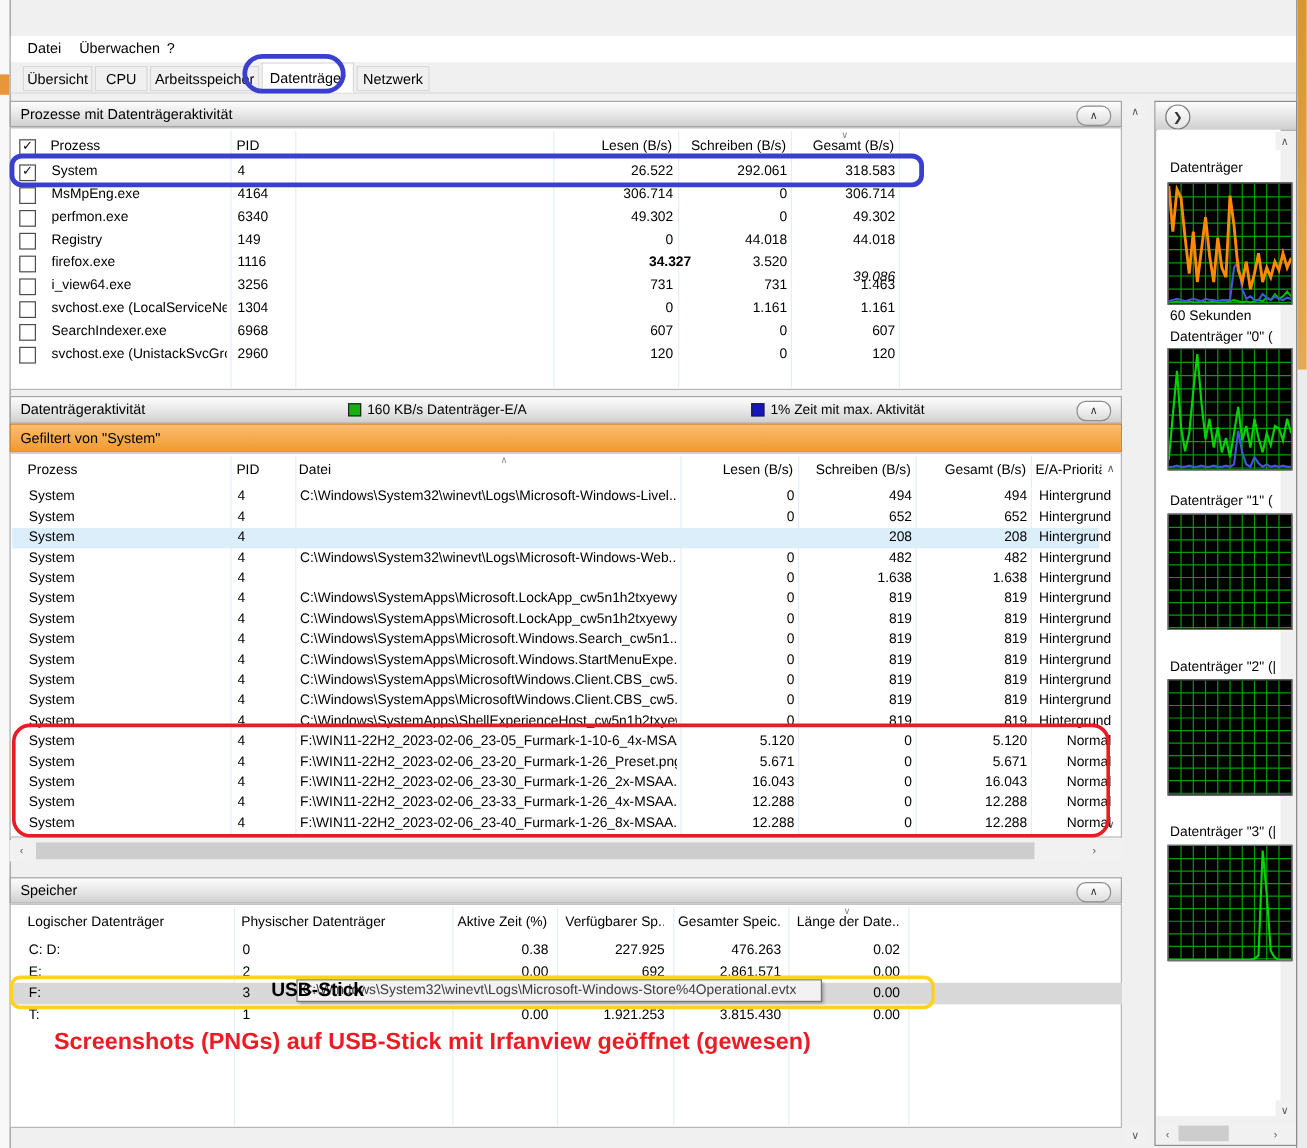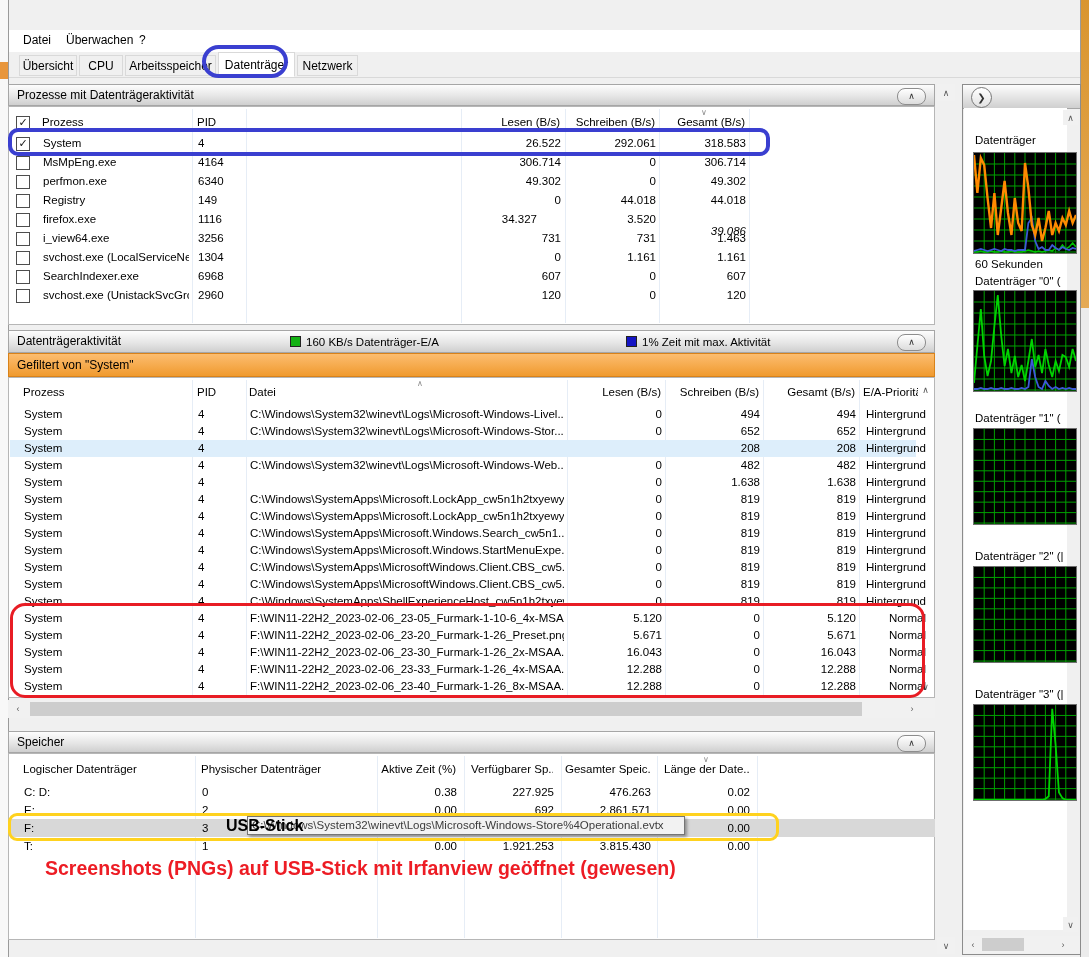--- a/index.html
+++ b/index.html
@@ -143,21 +143,21 @@
       <div class="cell" style="left: 33px; top: 0px; width: 146px;">Registry</div>
       <div class="cell" style="left: 188px; top: 0px; width: 46px;">149</div>
       <div class="cell r" style="left: 433px; top: 0px; width: 118px;">0</div>
       <div class="cell r" style="left: 541px; top: 0px; width: 105px;">44.018</div>
       <div class="cell r" style="left: 631px; top: 0px; width: 105px;">44.018</div>
     </div>
     <div class="row" style="left: 1px; top: 103px; width: 904px; height: 19px;">
       <div class="cb" style="left: 6px; top: 3px;"></div>
       <div class="cell" style="left: 33px; top: 0px; width: 146px;">firefox.exe</div>
       <div class="cell" style="left: 188px; top: 0px; width: 46px;">1116</div>
-      <div class="cell r" style="left: 409px; top: 0px; width: 118px;">34.327</div>
+      <div class="cell r" style="left: 448px; top: 0px; width: 118px; font-weight: bold;">34.327</div>
       <div class="cell r" style="left: 541px; top: 0px; width: 105px;">3.520</div>
       <div class="cell r" style="left: 631px; top: 12px; width: 105px; font-style: italic;">39.086</div>
     </div>
     <div class="row" style="left: 1px; top: 122px; width: 924px; height: 19px;">
       <div class="cb" style="left: 6px; top: 3px;"></div>
       <div class="cell" style="left: 33px; top: 0px; width: 146px;">i_view64.exe</div>
       <div class="cell" style="left: 188px; top: 0px; width: 46px;">3256</div>
       <div class="cell r" style="left: 433px; top: 0px; width: 118px;">731</div>
       <div class="cell r" style="left: 541px; top: 0px; width: 105px;">731</div>
       <div class="cell r" style="left: 631px; top: 0px; width: 105px;">1.463</div>
@@ -224,21 +224,20 @@
       <div class="cell" style="left: 188px; top: 0px; width: 46px; line-height: 17px;">4</div>
       <div class="cell" style="left: 240px; top: 0px; width: 314px; line-height: 17px;">C:\Windows\System32\winevt\Logs\Microsoft-Windows-Livel...</div>
       <div class="cell r" style="left: 560px; top: 0px; width: 92px; line-height: 17px;">0</div>
       <div class="cell r" style="left: 664px; top: 0px; width: 86px; line-height: 17px;">494</div>
       <div class="cell r" style="left: 760px; top: 0px; width: 86px; line-height: 17px;">494</div>
       <div class="cell r" style="left: 828px; top: 0px; width: 88px; line-height: 17px;">Hintergrund</div>
     </div>
     <div class="row" style="left: 1px; top: 45px; width: 906px; height: 17px; font-size: 11.5px;">
       <div class="cell" style="left: 14px; top: 0px; width: 160px; line-height: 17px;">System</div>
       <div class="cell" style="left: 188px; top: 0px; width: 46px; line-height: 17px;">4</div>
-      <div class="cell" style="left: 240px; top: 0px; width: 314px; line-height: 17px;">C:\Windows\System32\winevt\Logs\Microsoft-Windows-Stor...</div>
       <div class="cell r" style="left: 560px; top: 0px; width: 92px; line-height: 17px;">0</div>
       <div class="cell r" style="left: 664px; top: 0px; width: 86px; line-height: 17px;">652</div>
       <div class="cell r" style="left: 760px; top: 0px; width: 86px; line-height: 17px;">652</div>
       <div class="cell r" style="left: 828px; top: 0px; width: 88px; line-height: 17px;">Hintergrund</div>
     </div>
     <div class="row" style="left: 1px; top: 62px; width: 906px; height: 17px; background: rgb(221, 238, 251); font-size: 11.5px;">
       <div class="cell" style="left: 14px; top: 0px; width: 160px; line-height: 17px;">System</div>
       <div class="cell" style="left: 188px; top: 0px; width: 46px; line-height: 17px;">4</div>
       <div class="cell" style="left: 240px; top: 0px; width: 314px; line-height: 17px;"></div>
       <div class="cell r" style="left: 560px; top: 0px; width: 92px; line-height: 17px;"></div>

